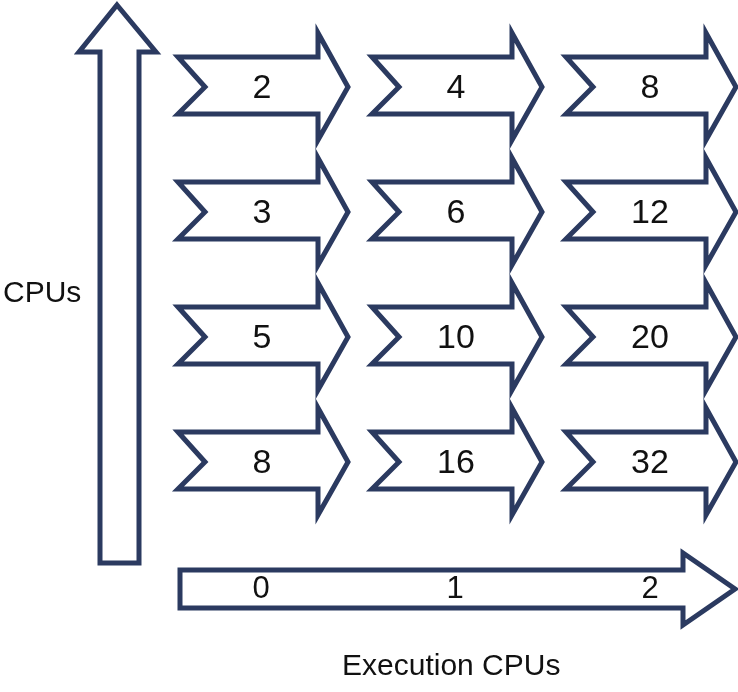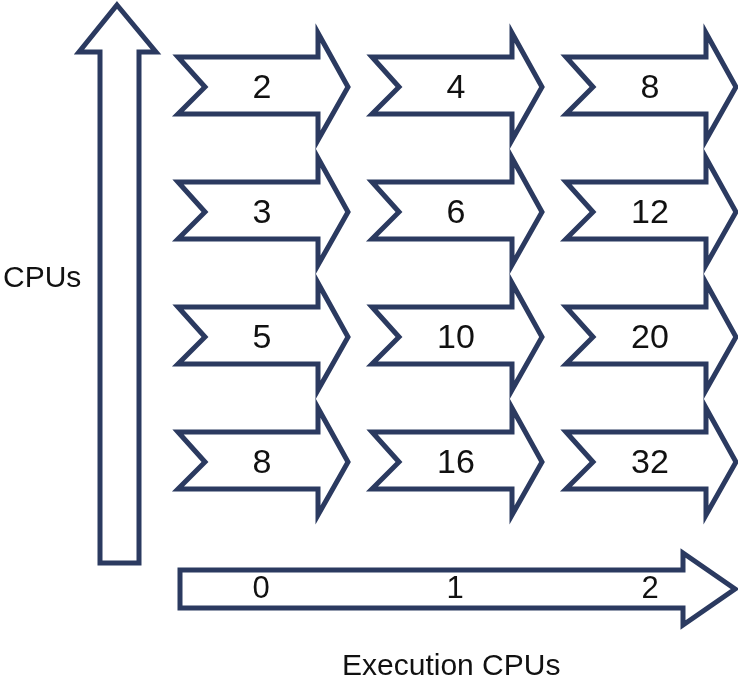--- a/index.html
+++ b/index.html
@@ -59,21 +59,21 @@
   .axis-label {
     position: absolute;
     font-family: "Liberation Sans", sans-serif;
     font-size: 30px;
     color: #111111;
     white-space: nowrap;
     line-height: 1;
   }
   #cpus-label {
     left: 3px;
-    top: 262px;
+    top: 277px;
   }
   #cycle-label {
     left: 342px;
     top: 650px;
   }
   #watermark {
     position: absolute;
     left: 424px;
     top: 645px;
     font-family: "DejaVu Sans", sans-serif;

